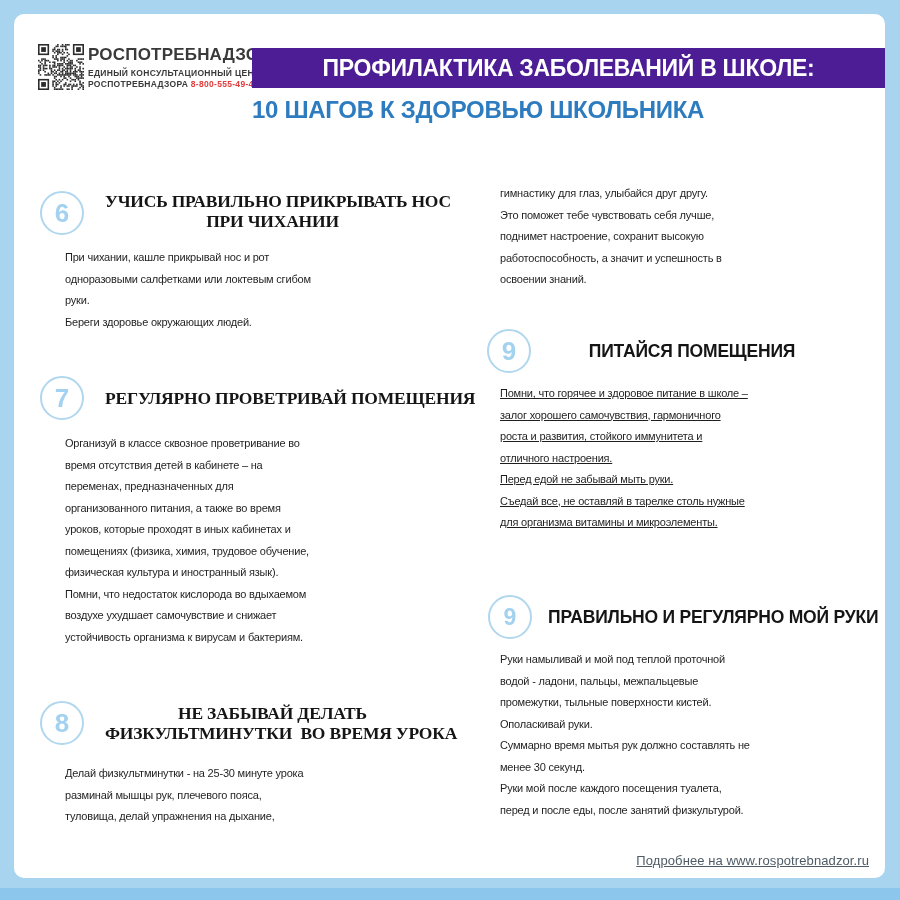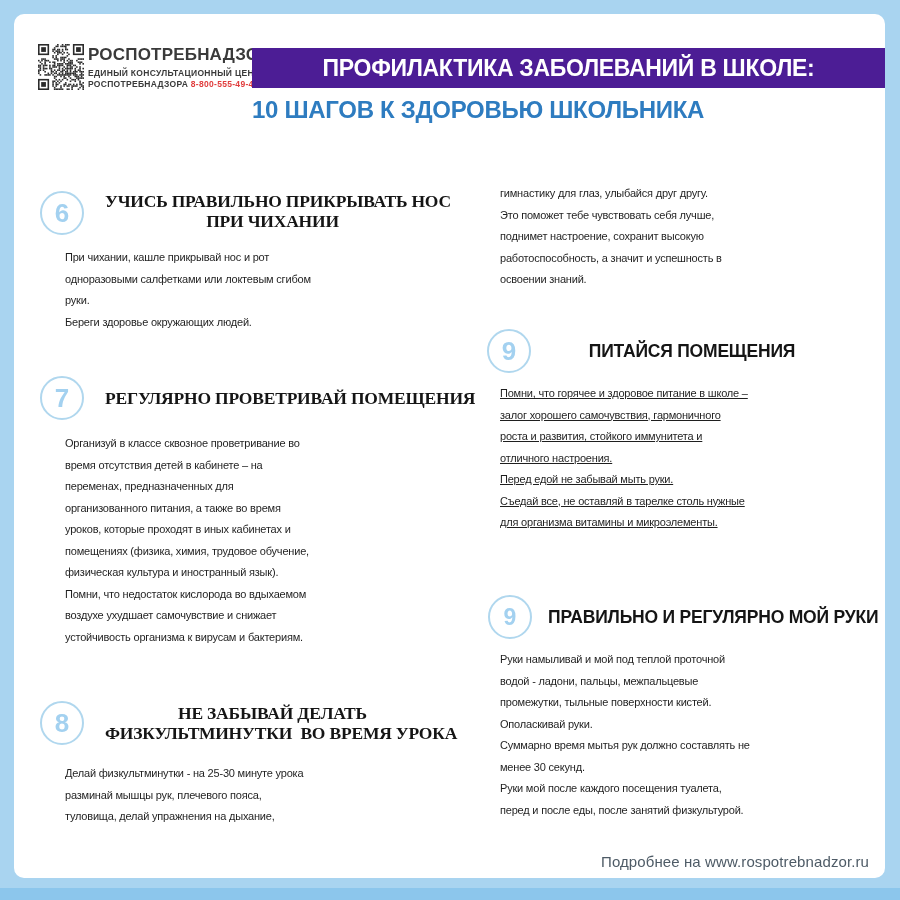--- a/index.html
+++ b/index.html
@@ -47,21 +47,21 @@
     text-align:center;white-space:pre;
   }
   .left-title{left:65px;top:0;width:335px;font-family:Liberation Serif, serif;}
   .right-title{left:60px;top:12px;width:290px;}
   .step-body{
     position:absolute;margin:0;color:#1f1f1f;
     font-size:11px;line-height:21.5px;letter-spacing:-.2px;white-space:pre;
   }
   .footer-note{
     position:absolute;right:16px;top:839px;
-    font-size:15px;color:#4e5b66;letter-spacing:.1px;
+    font-size:13px;color:#4e5b66;letter-spacing:.1px;text-decoration:underline;
   }
 </style>
 </head>
 <body>
 
 <div class="poster">
 
   <div class="qr">
     <svg id="qr-svg" viewBox="0 0 29 29" xmlns="http://www.w3.org/2000/svg" fill="#2b2b2b">
         <rect x="12" y="0" width="1" height="1"></rect>

